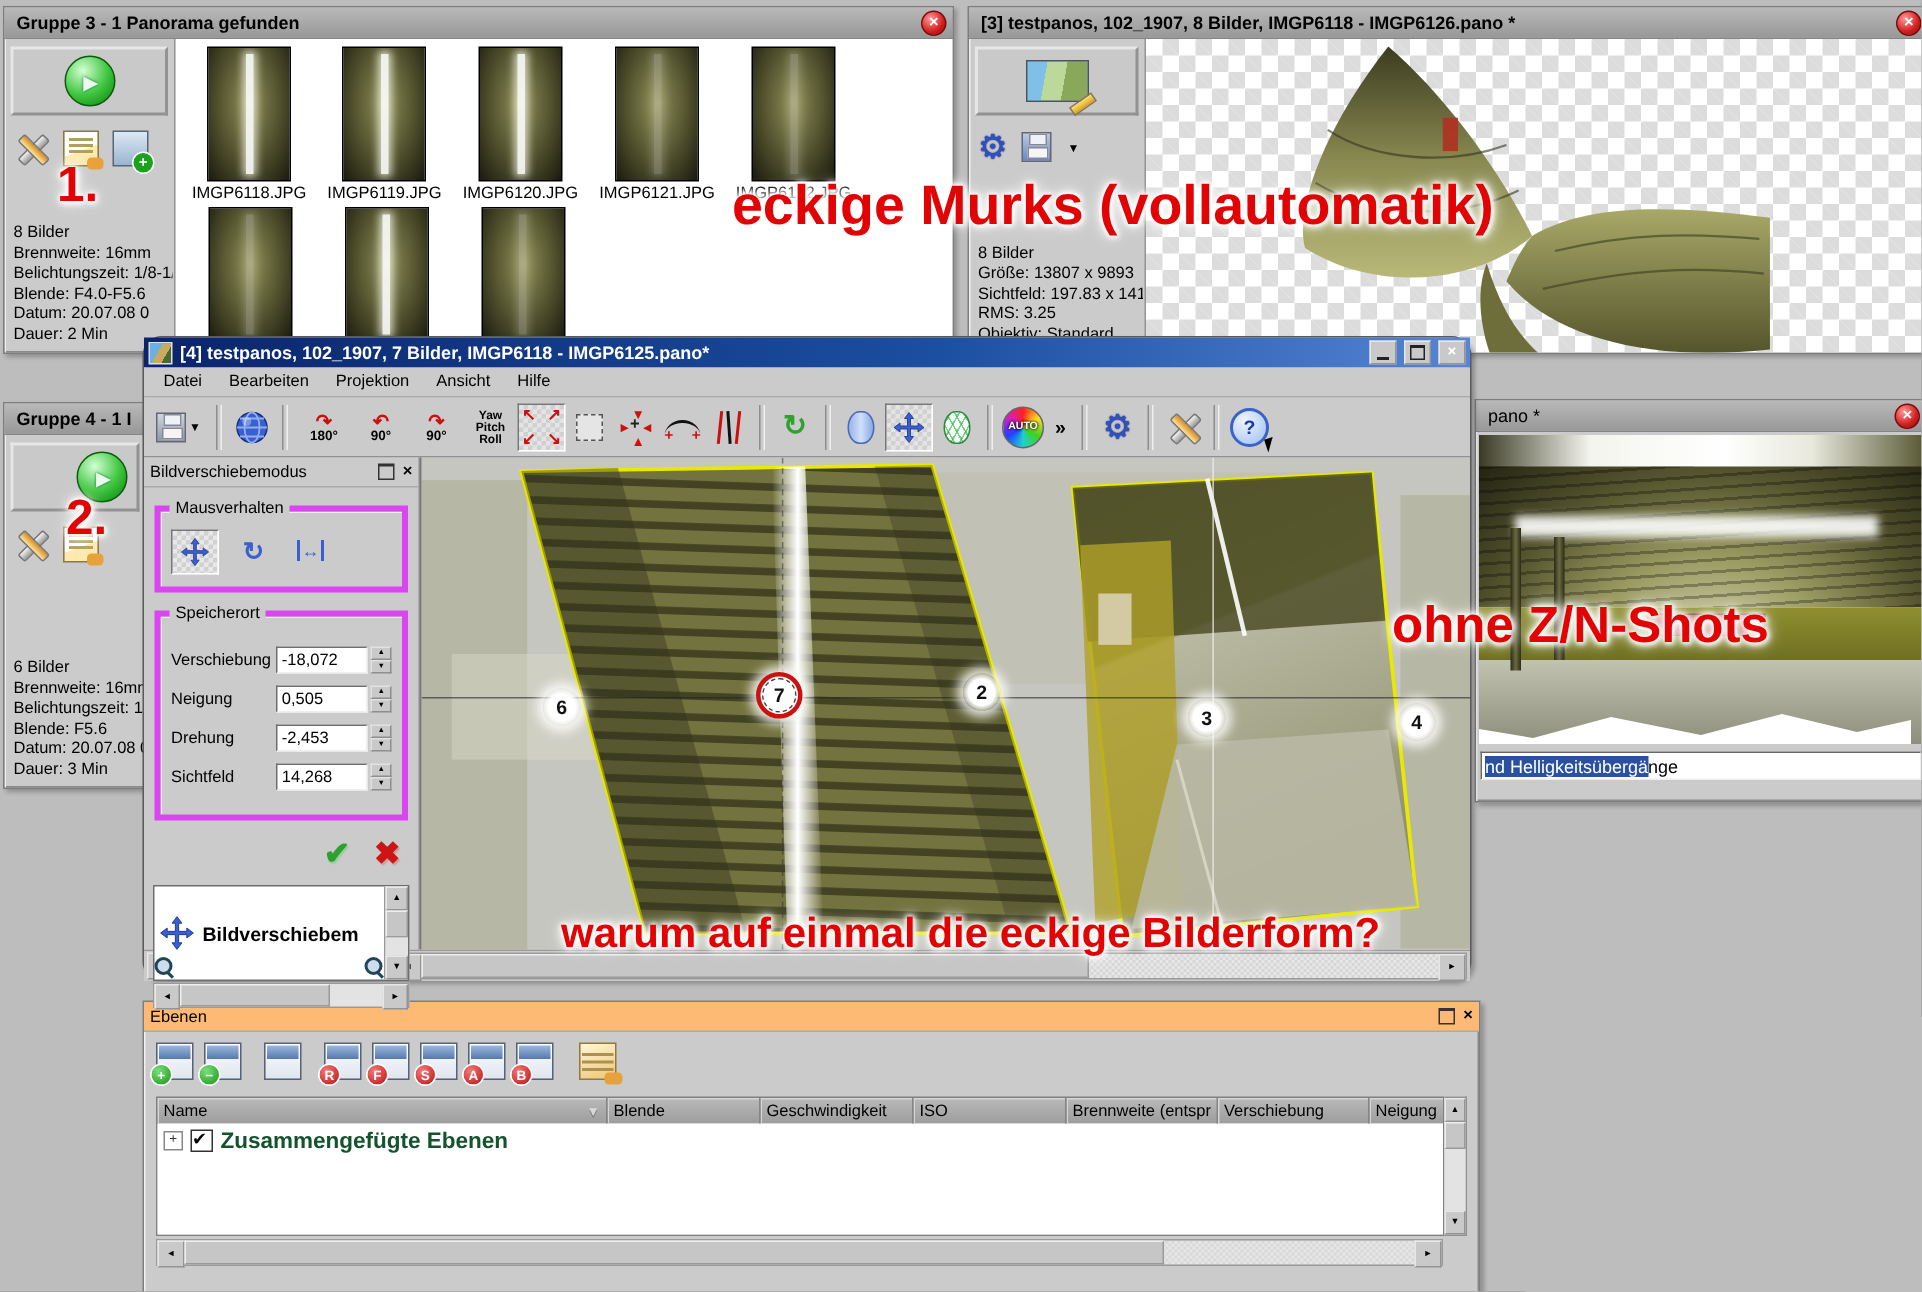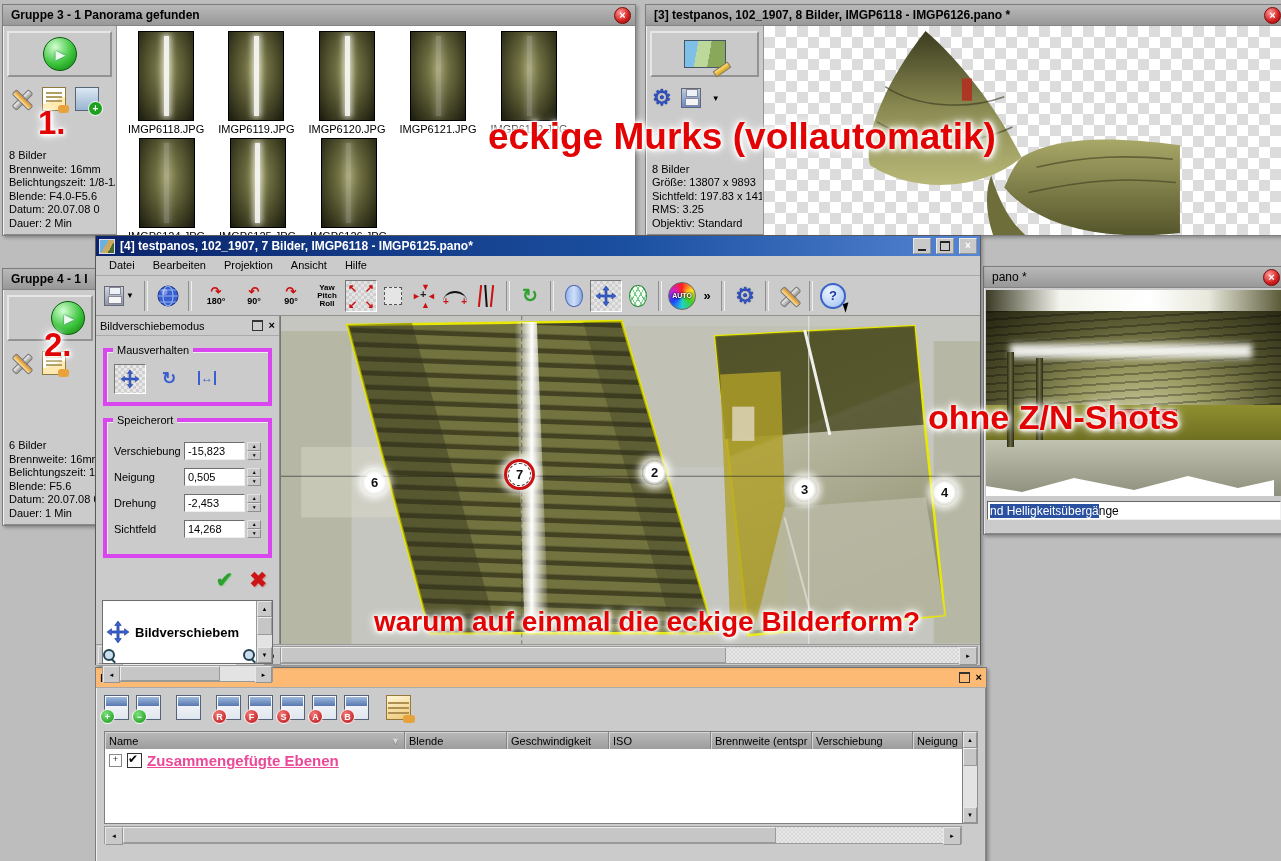--- a/index.html
+++ b/index.html
@@ -223,21 +223,21 @@
   .th{box-sizing:border-box;padding:2px 4px;border-right:1px solid #858585;box-shadow:inset 1px 1px 0 #d6d6d6;
     white-space:nowrap;overflow:hidden;display:flex;align-items:center;}
   .th .sort{margin-left:auto;color:#d9d9d9;font-size:9px;text-shadow:0 1px 0 #777;}
   .th .sort::before{content:"▼";}
   .tbody{background:#fff;height:68px;padding:3px 4px;}
   .lrow2{display:flex;align-items:center;gap:5px;}
   .expbox{width:11px;height:11px;border:1px solid #888;background:#fff;font-size:9px;line-height:9px;text-align:center;color:#333;}
   .expbox::before{content:"+";}
   .cbx{width:13px;height:13px;border:1px solid #333;background:#fff;position:relative;}
   .cbx::before{content:"✔";position:absolute;left:0;top:-2px;font-size:12px;}
-  .rowlabel{font-weight:bold;font-size:15px;color:#ec4899;text-decoration:underline;}
+  .rowlabel{font-weight:bold;font-size:15px;color:#14532d;}
   .lvsb{width:16px;display:flex;flex-direction:column;border:1px solid #909090;border-left:none;background:#e3e3e3;}
   .lhsbrow{display:flex;height:16px;margin:2px 24px 0 8px;border:1px solid #9a9a9a;background:
     linear-gradient(45deg,#e8e8e8 25%,transparent 25%,transparent 75%,#e8e8e8 75%),
     linear-gradient(45deg,#e8e8e8 25%,transparent 25%,transparent 75%,#e8e8e8 75%);
     background-size:4px 4px;background-position:0 0,2px 2px;background-color:#d8d8d8;}
   .lhsbrow .sbtn{width:16px;height:100%;}
   .lhsbrow .hthumb{width:76%;}
 
   
   .scene{position:relative;height:206px;margin:2px;background:#fff;overflow:hidden;}
@@ -396,21 +396,21 @@
             <i></i>
           </span>
         <span class="doc-ic"></span>
       </div>
       <div class="statblock">
         <div>6 Bilder</div>
         <div>Brennweite: 16mm</div>
         <div>Belichtungszeit: 1/4</div>
         <div>Blende: F5.6</div>
         <div>Datum: 20.07.08 0</div>
-        <div>Dauer: 1 Min</div>
+        <div>Dauer: 3 Min</div>
       </div>
     </div>
   </div>
 
   <div class="win" id="win-panoR" style="left:983px;top:266px;width:300px;height:267px;">
     <div class="tbar">
       <span class="t" style="font-weight:normal;">pano *</span>
       <span class="close-red"></span>
     </div>
     <div class="scene">
@@ -425,21 +425,21 @@
       <svg class="sc-cut" viewBox="0 0 288 30" preserveAspectRatio="none">
         <polygon points="0,30 0,20 36,26 88,12 148,24 202,10 252,22 288,14 288,30" fill="#ffffff"></polygon>
       </svg>
     </div>
     <div class="hfield">
       <span class="hsel">nd Helligkeitsübergä</span>
         <span>nge</span>
     </div>
   </div>
 
-  <div class="win" id="win-editor" style="left:95px;top:235px;width:884px;height:428px;z-index:10;border-color:#5a5a5a;">
+  <div class="win" id="win-editor" style="left:95px;top:224px;width:884px;height:428px;z-index:10;border-color:#5a5a5a;border-radius:13px;">
     <div class="tbar-blue">
       <span class="appicon"></span>
       <span class="t">[4] testpanos, 102_1907, 7 Bilder, IMGP6118 - IMGP6125.pano*</span>
       <span class="wbtn">
           <span class="mini"></span>
         </span>
       <span class="wbtn">
           <span class="maxi"></span>
         </span>
       <span class="wbtn">
@@ -587,21 +587,21 @@
                   <span>↔</span>
                   <i></i>
                 </span>
             </span>
           </div>
         </div>
         <div class="gboxx">
           <span class="legend">Speicherort</span>
           <div class="frow">
             <span class="flab">Verschiebung</span>
-            <span class="fval">-15,823</span>
+            <span class="fval">-18,072</span>
             <span class="spinner">
                 <b class="up"></b>
                 <b class="dn"></b>
               </span>
           </div>
           <div class="frow">
             <span class="flab">Neigung</span>
             <span class="fval">0,505</span>
             <span class="spinner">
                 <b class="up"></b>

